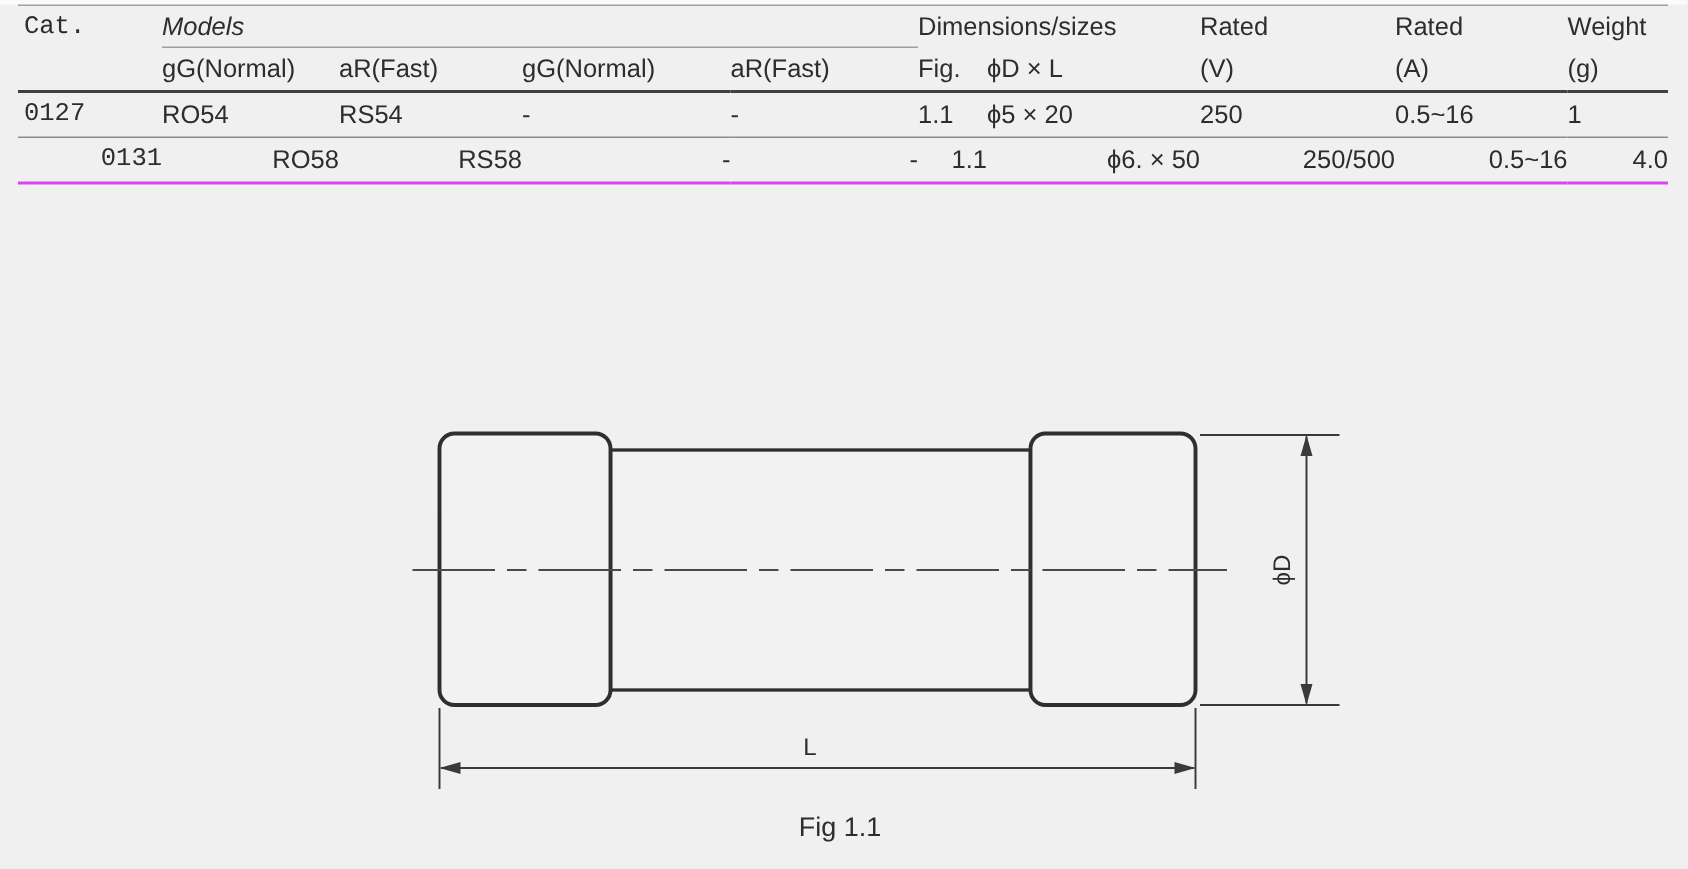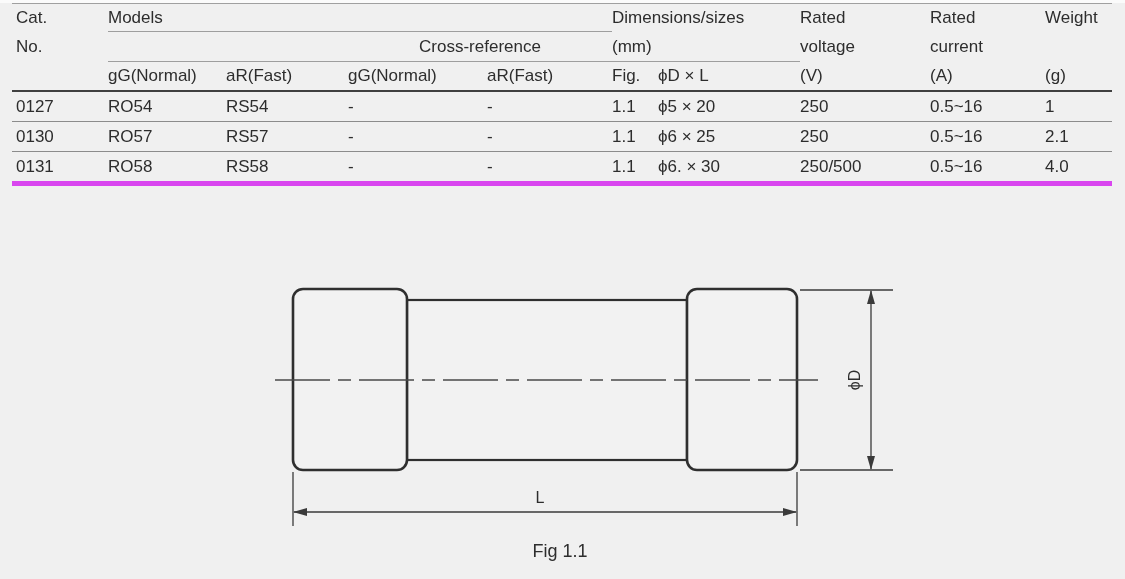--- a/index.html
+++ b/index.html
@@ -25,29 +25,29 @@
   }
   td {
     padding: 0; margin: 0;
     vertical-align: middle;
     white-space: nowrap;
     overflow: visible;
     text-align: left;
     font-size: 17px;
     color: #2d2d2d;
   }
-  td.pad { padding-left: 4px; }
+  td.pad { padding-left: 4px; font-family: Liberation Mono, monospace; }
   tr.hr1 td { height: 27px; }
   tr.hr2 td { height: 29px; }
   tr.hr3 td { height: 28px; }
   tr.data td { height: 29px; }
-  .bb-light { border-bottom: 1.5px solid #9e9e9e; }
+  .bb-light { border-bottom: 1.5px solid #9e9e9e; font-style: italic; }
   .bb-dark  { border-bottom: 2px solid #404040; }
   tr.data td { border-bottom: 1.5px solid #8c8c8c; }
-  tr.data.last td { border-bottom: 5px solid #d946ef; }
+  tr.data.last td { border-bottom: 2px solid #d946ef; text-align: right; }
   .center { text-align: center; }
   svg text {
     font-family: "Liberation Sans", sans-serif;
     fill: #2d2d2d;
   }
 </style>
 </head>
 <body>
 
 <div class="top-strip"></div>
@@ -67,29 +67,20 @@
   </colgroup>
   <tbody>
       <tr class="hr1">
     <td class="pad">Cat.</td>
     <td colspan="4" class="bb-light">Models</td>
     <td colspan="2">Dimensions/sizes</td>
     <td>Rated</td>
     <td>Rated</td>
     <td>Weight</td>
   </tr>
-  <tr class="hr2">
-    <td class="pad">No.</td>
-    <td colspan="2" class="bb-light"></td>
-    <td colspan="2" class="bb-light center">Cross-reference</td>
-    <td colspan="2" class="bb-light">(mm)</td>
-    <td>voltage</td>
-    <td>current</td>
-    <td></td>
-  </tr>
   <tr class="hr3">
     <td class="bb-dark"></td>
     <td class="bb-dark">gG(Normal)</td>
     <td class="bb-dark">aR(Fast)</td>
     <td class="bb-dark">gG(Normal)</td>
     <td class="bb-dark">aR(Fast)</td>
     <td class="bb-dark">Fig.</td>
     <td class="bb-dark">ϕD × L</td>
     <td class="bb-dark">(V)</td>
     <td class="bb-dark">(A)</td>
@@ -100,40 +91,28 @@
     <td>RO54</td>
     <td>RS54</td>
     <td>-</td>
     <td>-</td>
     <td>1.1</td>
     <td>ϕ5 × 20</td>
     <td>250</td>
     <td>0.5~16</td>
     <td>1</td>
   </tr>
-  <tr class="data">
-    <td class="pad">0130</td>
-    <td>RO57</td>
-    <td>RS57</td>
-    <td>-</td>
-    <td>-</td>
-    <td>1.1</td>
-    <td>ϕ6 × 25</td>
-    <td>250</td>
-    <td>0.5~16</td>
-    <td>2.1</td>
-  </tr>
   <tr class="data last">
     <td class="pad">0131</td>
     <td>RO58</td>
     <td>RS58</td>
     <td>-</td>
     <td>-</td>
     <td>1.1</td>
-    <td>ϕ6. × 30</td>
+    <td>ϕ6. × 50</td>
     <td>250/500</td>
     <td>0.5~16</td>
     <td>4.0</td>
   </tr>
 </tbody>
   </table>
 
 <svg style="position:absolute; left:0; top:248px;" width="1125" height="331" viewBox="0 248 1125 331" xmlns="http://www.w3.org/2000/svg">
 
   <rect x="407" y="300" width="280" height="160" fill="#f2f2f2" stroke="#2f2f2f" stroke-width="2.2"></rect>

